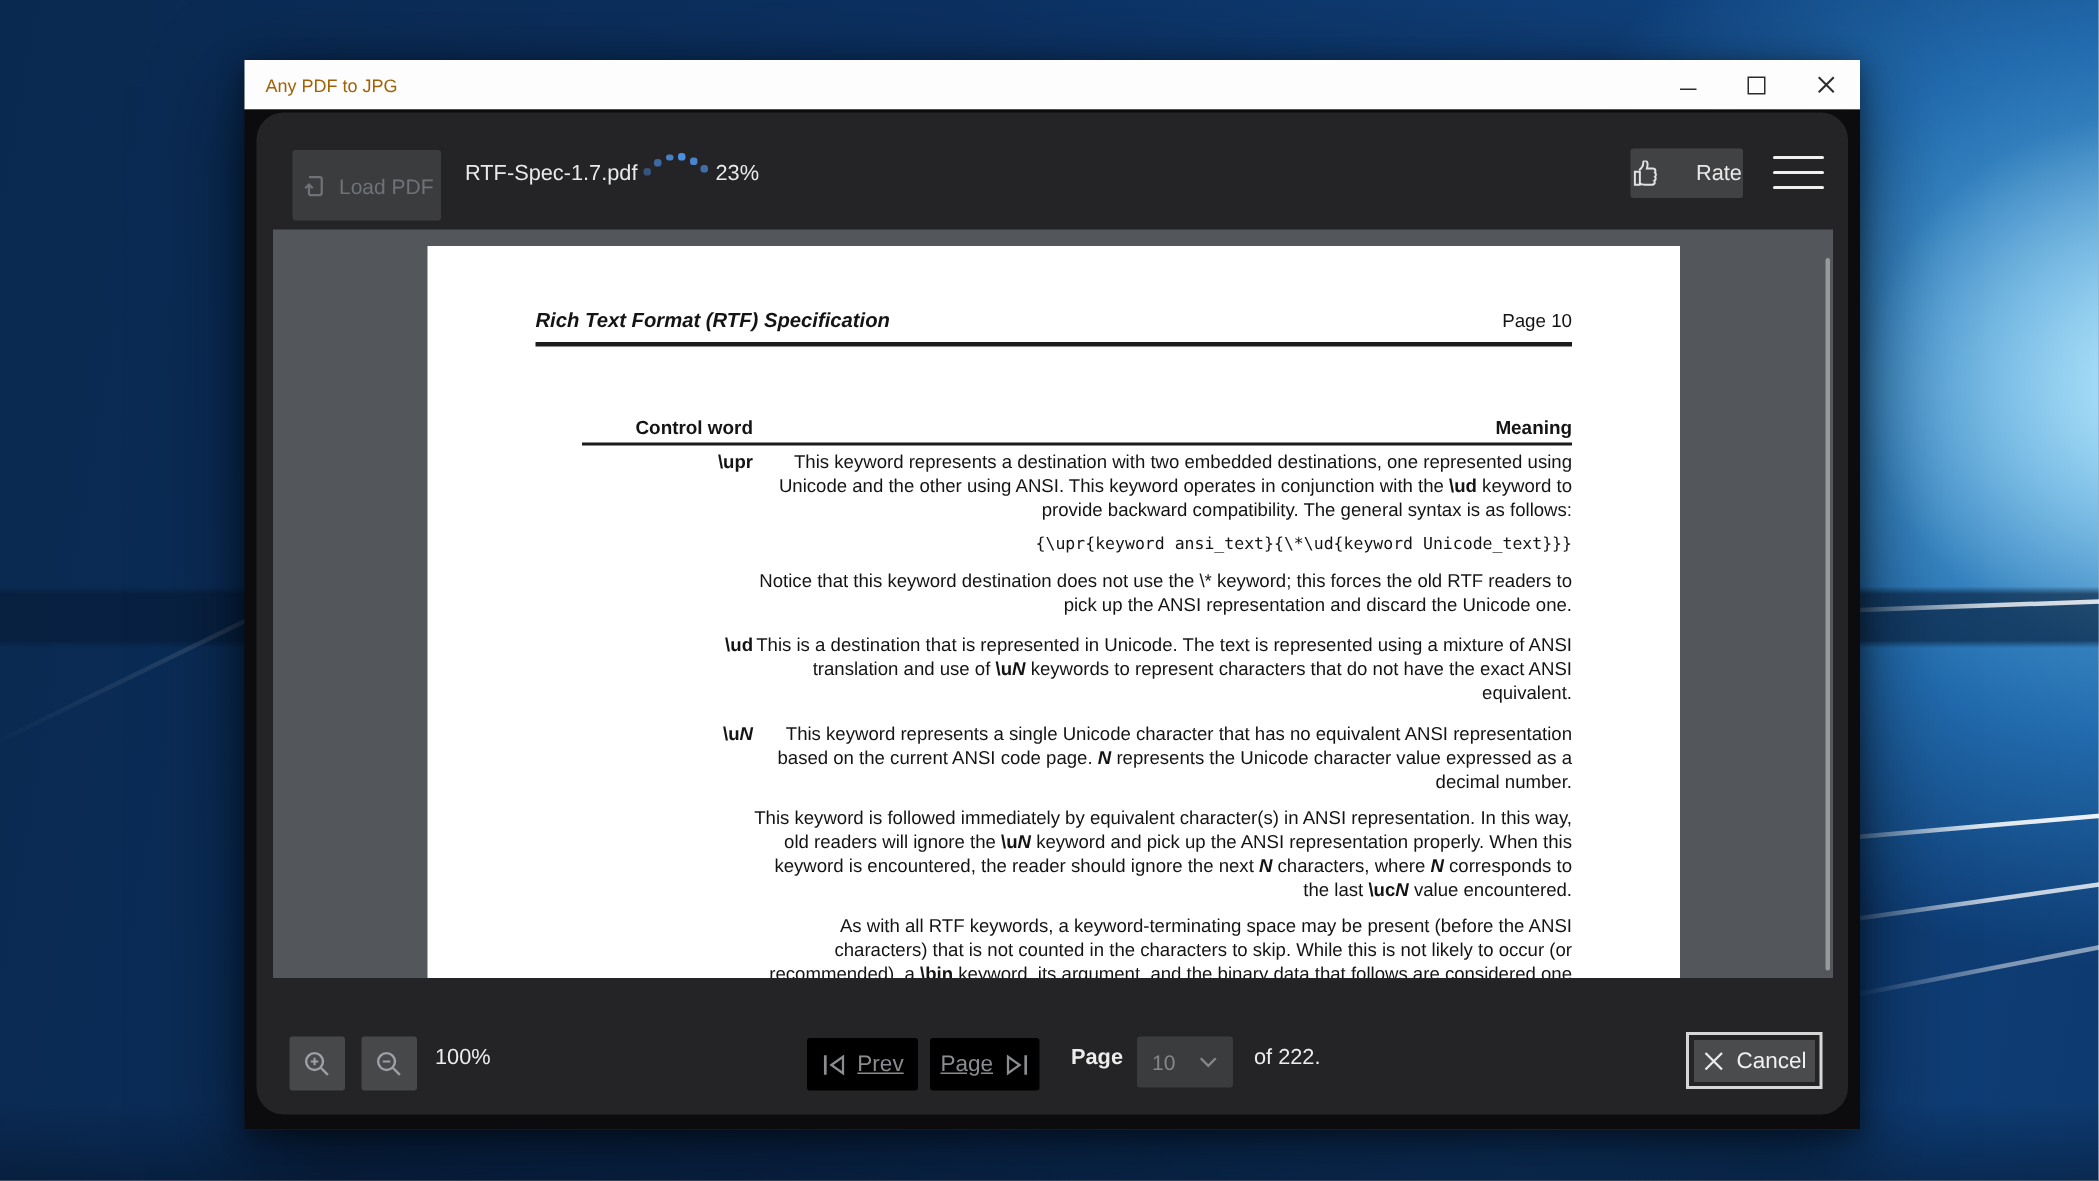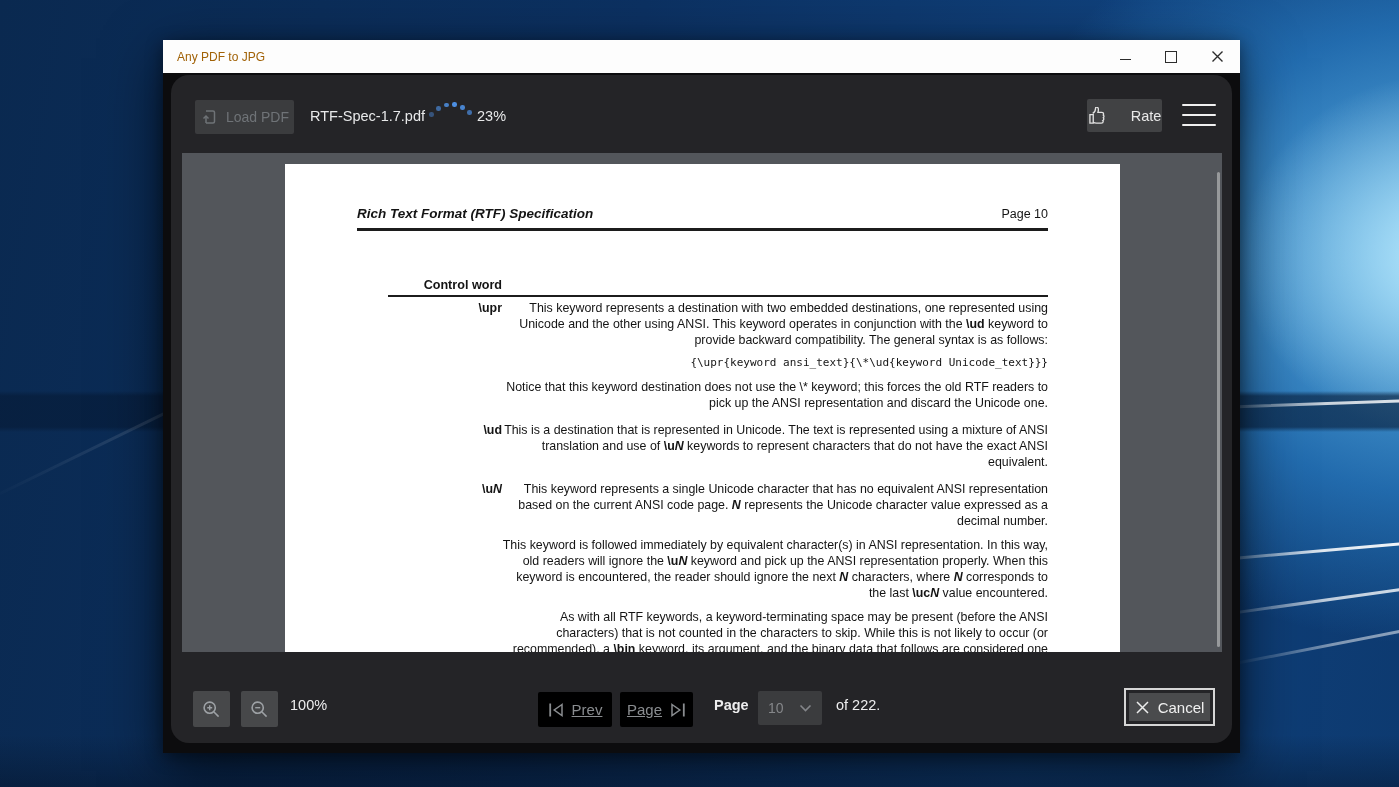--- a/index.html
+++ b/index.html
@@ -31,21 +31,21 @@
   .win-controls { position:absolute; right:0; top:0; height:33px; display:flex; }
   .win-btn { width:46px; height:33px; display:flex; align-items:center; justify-content:center; }
   .glyph-min { width:11px; height:0; border-top:1.6px solid #2c2c2c; margin-top:6px; }
   .glyph-max { width:12px; height:12px; border:1.5px solid #2c2c2c; }
 
   .app-body { position:absolute; left:0; top:33px; right:0; bottom:0; background:#0c0c0e; }
   .panel { position:absolute; left:8px; right:8px; top:2px; bottom:10px; background:#242427; border-radius:18px; overflow:hidden; }
 
   
   .toolbar { position:absolute; top:0; left:0; right:0; height:78px; }
-  .load-btn { position:absolute; left:24px; top:25px; width:99px; height:34px; background:#3b3c3e; border-radius:2px;
+  .load-btn { position:absolute; left:24px; top:25px; width:99px; height:47px; background:#3b3c3e; border-radius:2px;
     display:flex; align-items:center; justify-content:center; gap:8px; color:#6f7377; font-size:14px; }
   .filename { position:absolute; left:139px; top:33px; font-size:14.5px; color:#e8e9ea; }
   .spinner { position:absolute; left:258px; top:27px; width:42px; height:17px; }
   .spinner i { position:absolute; width:4.5px; height:4.5px; border-radius:50%; background:#4d8fe2; }
   .spinner i:nth-child(1){left:0;  top:10px; opacity:.45;}
   .spinner i:nth-child(2){left:7px; top:4px;  opacity:.65;}
   .spinner i:nth-child(3){left:15px;top:.5px; opacity:.85;}
   .spinner i:nth-child(4){left:23px;top:0;    opacity:1;}
   .spinner i:nth-child(5){left:31px;top:3px;  opacity:.9;}
   .spinner i:nth-child(6){left:38px;top:8px;  opacity:.7;}
@@ -163,20 +163,21 @@
 
       <div class="viewer">
         <div class="pdf-page">
           <div class="pdf-header">
             <span class="pdf-title">Rich Text Format (RTF) Specification</span>
             <span class="pdf-pageno">Page 10</span>
           </div>
           <div class="pdf-table">
             <div class="pdf-thead">
               <span class="pdf-col1">Control word</span>
+              <span class="pdf-col2">Meaning</span>
             </div>
             <div id="pdf-rows">
                 <div class="pdf-row">
                   <div class="pdf-term"><span class="b">\upr</span></div>
                   <div class="pdf-cells">
                     <div class="pdf-para"><span>This keyword represents a destination with two embedded destinations, one represented using Unicode and the other using ANSI. This keyword operates in conjunction with the </span><span class="b">\ud</span><span> keyword to provide backward compatibility. The general syntax is as follows:</span></div>
                     <div class="pdf-code"><span>{\upr{keyword ansi_text}{\*\ud{keyword Unicode_text}}}</span></div>
                     <div class="pdf-para"><span>Notice that this keyword destination does not use the \* keyword; this forces the old RTF readers to pick up the ANSI representation and discard the Unicode one.</span></div>
                   </div>
                 </div>

